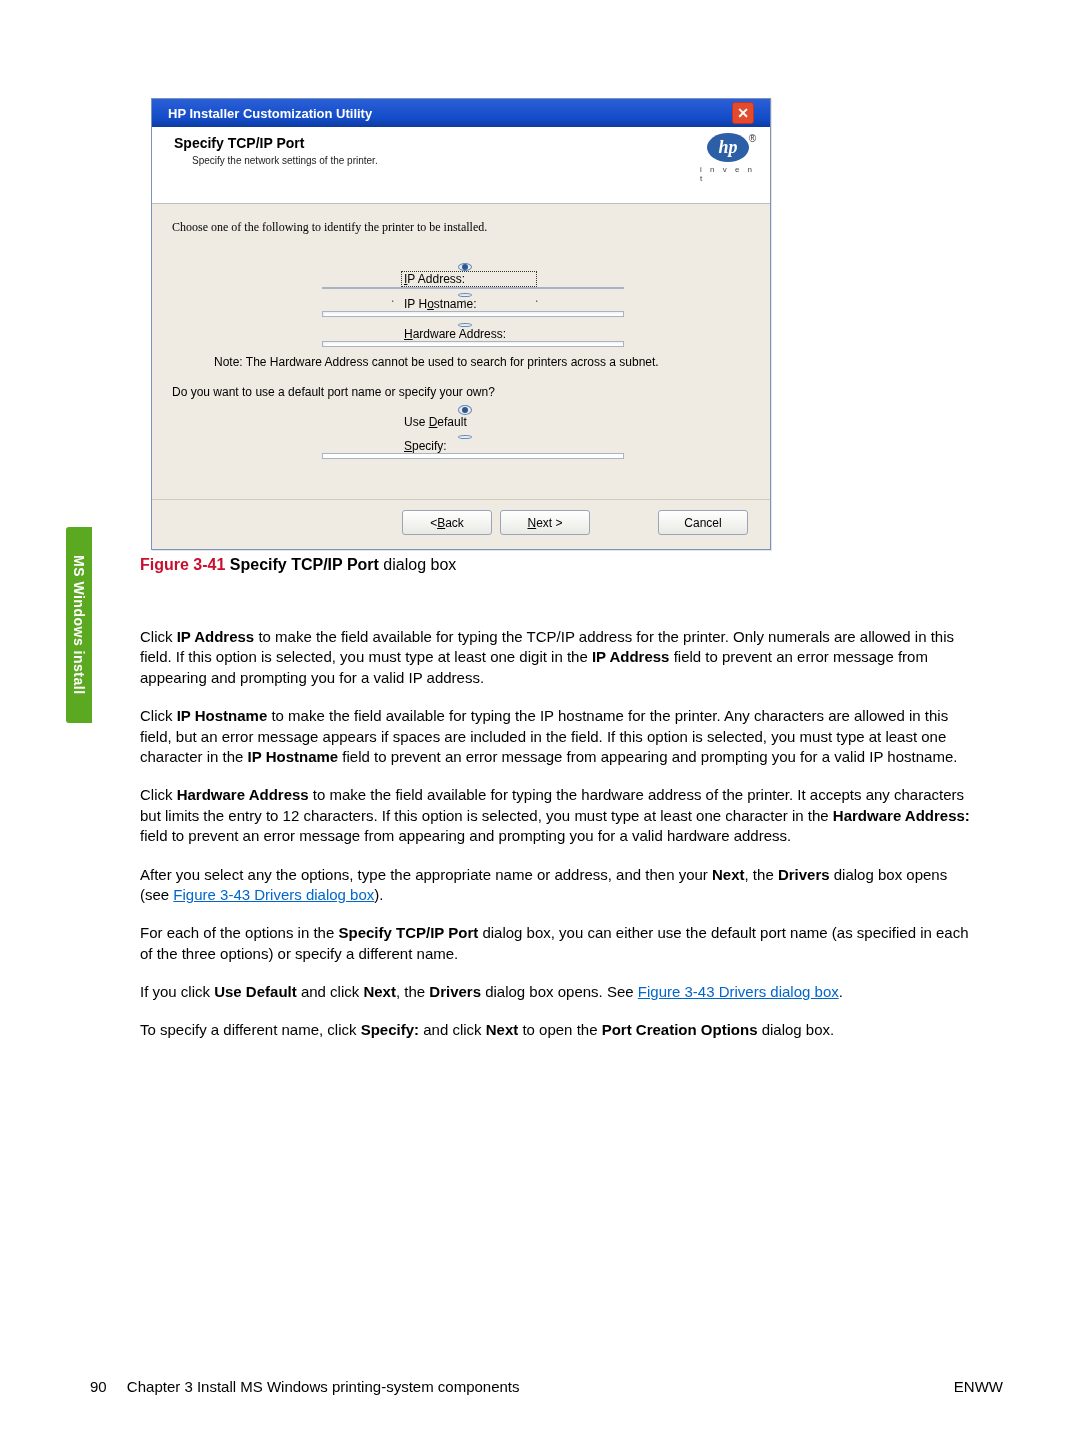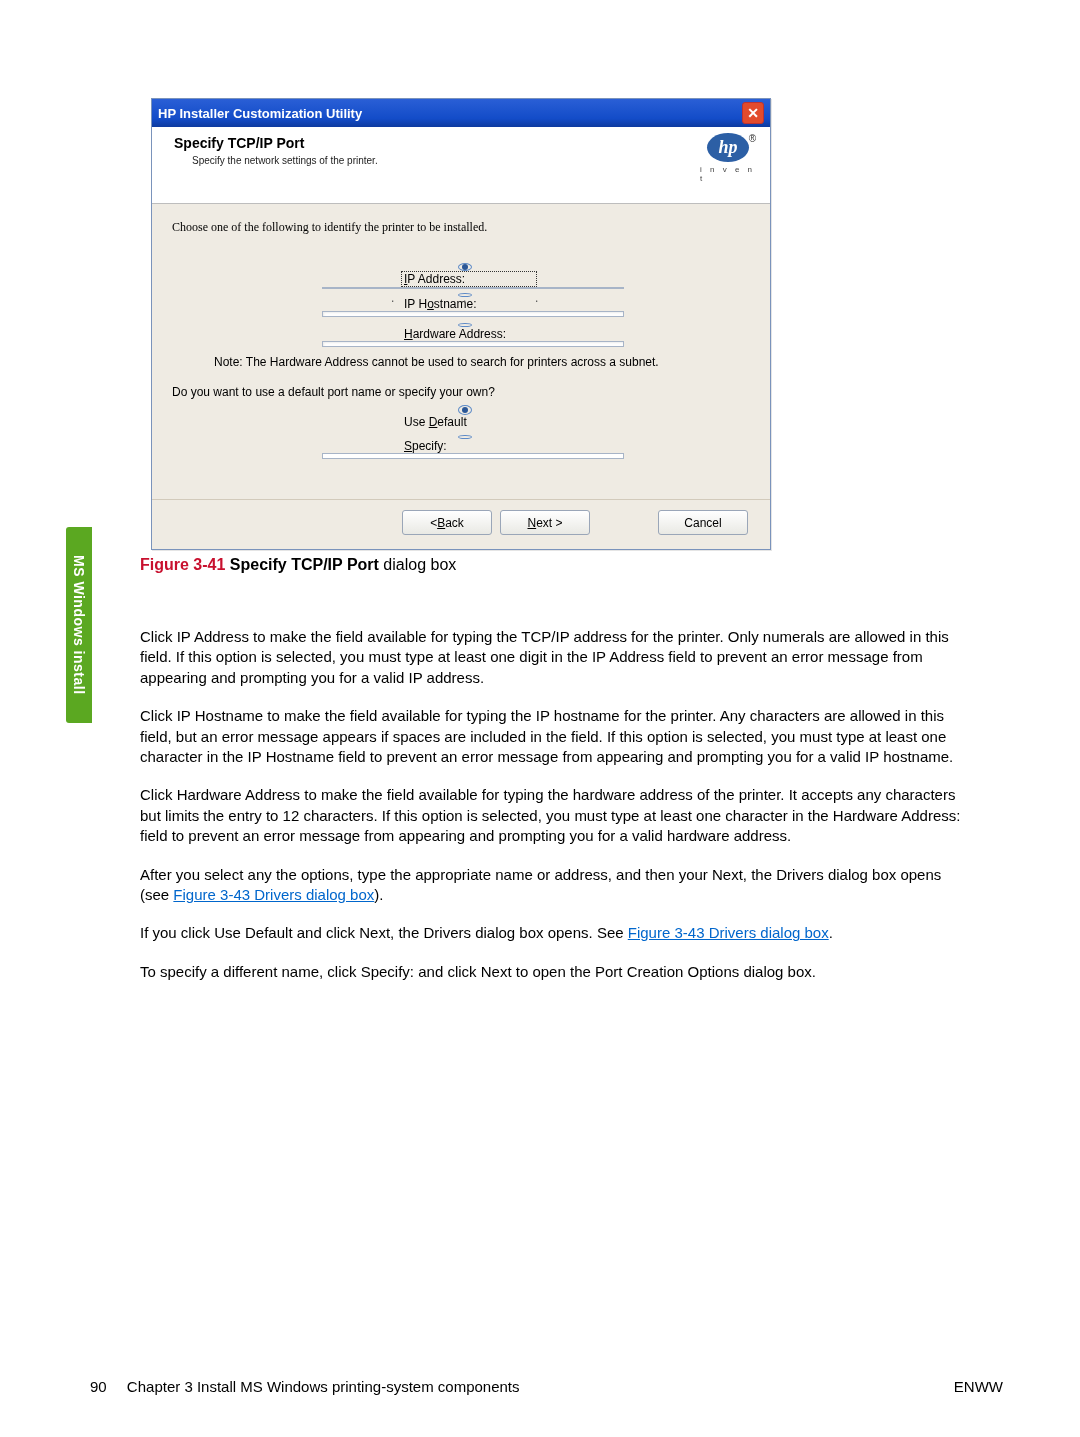--- a/index.html
+++ b/index.html
@@ -2,21 +2,21 @@
 <html><head>
 <meta charset="utf-8">
 <style>
   html,body{margin:0;padding:0;background:#fff;font-family:Arial,Helvetica,sans-serif;color:#000;}
   .page{position:relative;width:1080px;height:1437px;margin:0 auto;box-sizing:border-box;}
   
   .side-tab{position:absolute;left:66px;top:527px;width:26px;height:196px;background:#5ba821;border-radius:3px 0 0 3px;display:flex;align-items:center;justify-content:center;}
   .side-tab span{color:#fff;font-weight:bold;font-size:14px;writing-mode:vertical-rl;letter-spacing:.5px;}
   
   .dialog{position:absolute;left:151px;top:98px;width:618px;height:450px;border:1px solid #7a93bb;background:#efebe3;font-family:Tahoma,Arial,sans-serif;font-size:12px;color:#000;box-shadow:1px 1px 0 rgba(0,0,0,.1);}
-  .titlebar{height:28px;background:linear-gradient(#2a5fd6,#134cc8 70%,#0d3a9f);color:#fff;display:flex;align-items:center;justify-content:space-between;padding:0 6px;}
+  .titlebar{height:28px;background:linear-gradient(#2a5fd6,#134cc8 70%,#0d3a9f);color:#fff;display:flex;align-items:center;justify-content:space-between;padding:0 16px;}
   .titlebar .title{font-size:13px;font-weight:bold;}
   .close-btn{width:20px;height:20px;display:flex;align-items:center;justify-content:center;background:#e24b2c;border:1px solid #b33;border-radius:3px;color:#fff;font-weight:bold;font-size:14px;line-height:1;}
   .header{height:68px;background:#fff;border-bottom:1px solid #bdbdbd;position:relative;padding:8px 14px 0 22px;}
   .header .h1{font-weight:bold;font-size:14px;margin-bottom:4px;}
   .header .h2{font-size:10px;margin-left:18px;color:#222;}
   .hp-logo{position:absolute;right:14px;top:6px;width:56px;height:50px;display:flex;flex-direction:column;align-items:center;justify-content:center;}
   .hp-circle{width:42px;height:42px;border-radius:50%;background:#2c5fa5;display:flex;align-items:center;justify-content:center;color:#fff;font-style:italic;font-weight:bold;font-family:Georgia,serif;font-size:18px;}
   .hp-invent{font-size:8px;letter-spacing:3px;color:#444;margin-top:3px;}
   .reg{position:absolute;right:0;top:0;font-size:10px;color:#333;}
   .body{padding:12px 20px 0 20px;}
@@ -35,21 +35,21 @@
   .wbtn{width:88px;height:23px;border:1px solid #9aa6b8;background:linear-gradient(#fff,#e9e9e4);border-radius:3px;font-size:12px;display:flex;align-items:center;justify-content:center;}
   .wbtn.cancel{margin-left:60px;}
   
   .caption{position:absolute;left:140px;top:556px;font-size:16px;}
   .caption .fig{color:#c8102e;font-weight:bold;}
   .caption .bold{font-weight:bold;}
   
   .content{position:absolute;left:140px;top:627px;width:832px;font-size:15px;line-height:1.36;}
   .content p{margin:0 0 18px 0;}
   .content a{color:#0066cc;}
-  .content b{font-weight:normal;}
+  .content b{font-weight:bold;}
   
   .footer{position:absolute;left:90px;right:77px;bottom:42px;display:flex;justify-content:space-between;font-size:15px;}
   .footer .pg{margin-right:16px;}
 </style>
 </head>
 <body>
 
 <div class="page">
 
   <div class="side-tab">
@@ -141,20 +141,23 @@
     <p>
       <span>Click </span><b>IP Hostname</b><span> to make the field available for typing the IP hostname for the printer. Any characters are allowed in this field, but an error message appears if spaces are included in the field. If this option is selected, you must type at least one character in the </span><b>IP Hostname</b><span> field to prevent an error message from appearing and prompting you for a valid IP hostname.</span>
     </p>
     <p>
       <span>Click </span><b>Hardware Address</b><span> to make the field available for typing the hardware address of the printer. It accepts any characters but limits the entry to 12 characters. If this option is selected, you must type at least one character in the </span><b>Hardware Address:</b><span> field to prevent an error message from appearing and prompting you for a valid hardware address.</span>
     </p>
     <p>
       <span>After you select any the options, type the appropriate name or address, and then your </span><b>Next</b><span>, the </span><b>Drivers</b><span> dialog box opens (see </span><a href="#">Figure 3-43 Drivers dialog box</a><span>).</span>
     </p>
     <p>
+      <span>For each of the options in the </span><b>Specify TCP/IP Port</b><span> dialog box, you can either use the default port name (as specified in each of the three options) or specify a different name.</span>
+    </p>
+    <p>
       <span>If you click </span><b>Use Default</b><span> and click </span><b>Next</b><span>, the </span><b>Drivers</b><span> dialog box opens. See </span><a href="#">Figure 3-43 Drivers dialog box</a><span>.</span>
     </p>
     <p>
       <span>To specify a different name, click </span><b>Specify:</b><span> and click </span><b>Next</b><span> to open the </span><b>Port Creation Options</b><span> dialog box.</span>
     </p>
   </div>
 
   <div class="footer">
     <div>
       <span class="pg">90</span>

